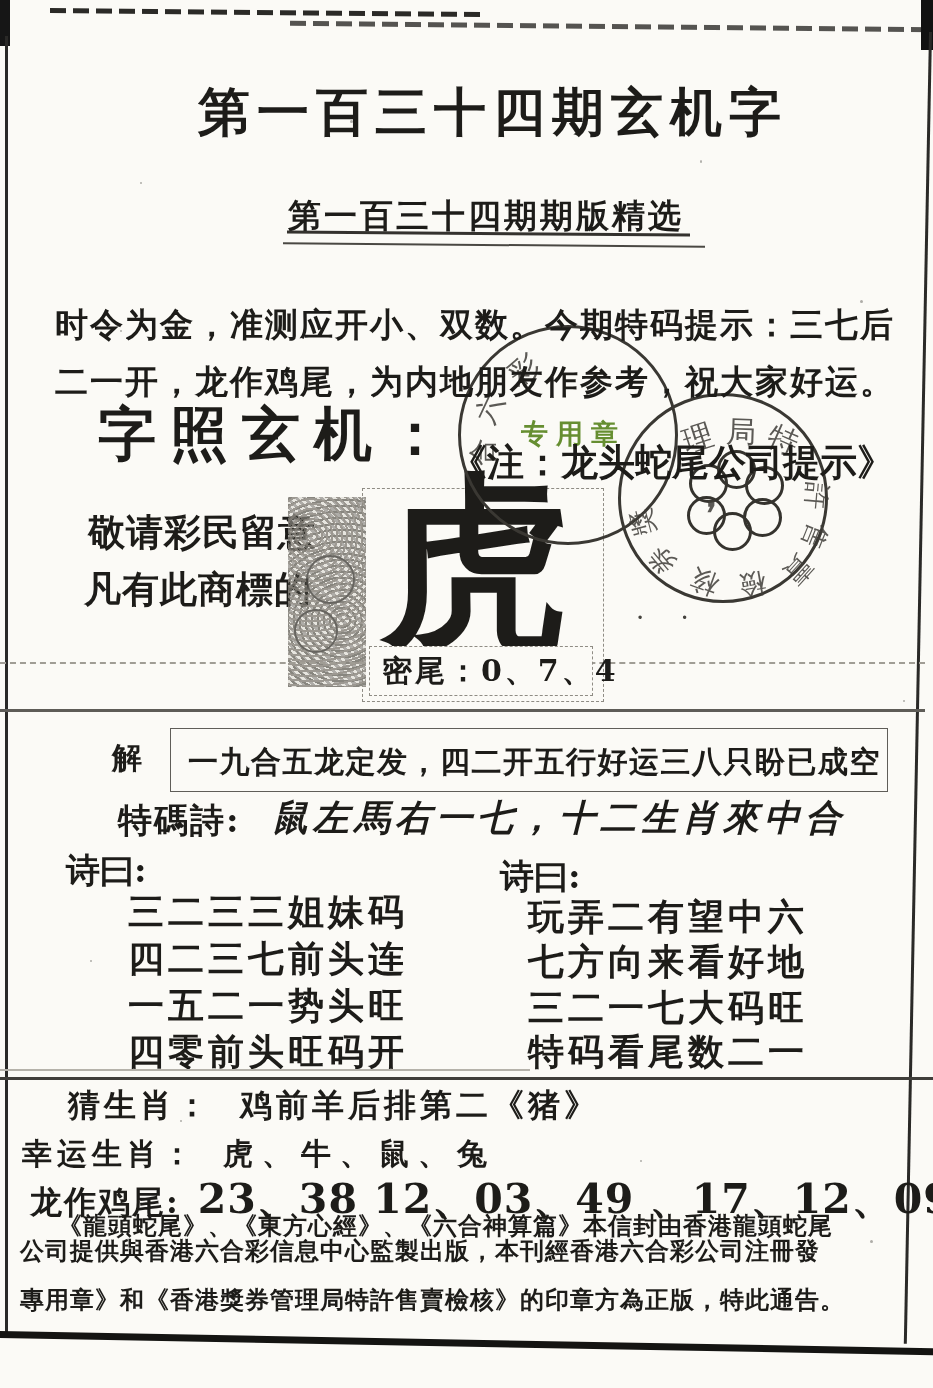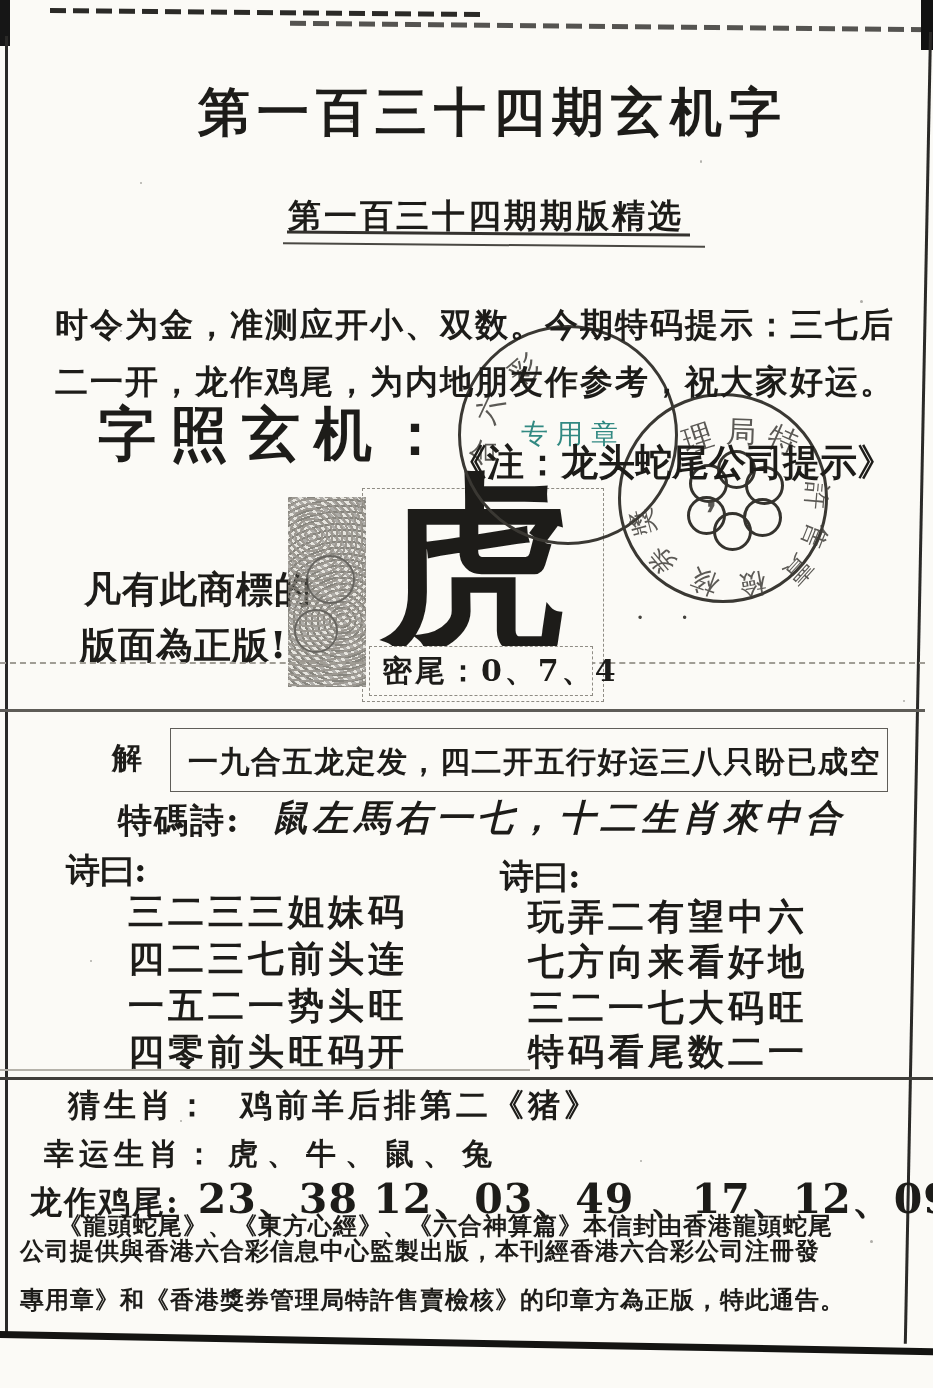--- a/index.html
+++ b/index.html
@@ -44,21 +44,21 @@
 
   <div class="txt overlay" style="left:55px;top:303px;font-size:33px;font-weight:600;letter-spacing:2px;">时令为金，准测应开小、双数。今期特码提示：三七后</div>
   <div class="txt overlay" style="left:55px;top:360px;font-size:33px;font-weight:600;letter-spacing:2px;">二一开，龙作鸡尾，为内地朋友作参考，祝大家好运。</div>
 
   <div class="txt overlay" style="left:98px;top:396px;font-size:58px;font-weight:700;letter-spacing:14px;">字照玄机：</div>
 
   <div class="stamp" style="left:458px;top:325px;width:214px;height:214px;">
     <span class="sglyph" style="left:48px;top:22px;font-size:30px;transform:rotate(-35deg);">彩</span>
     <span class="sglyph" style="left:15px;top:62px;font-size:28px;transform:rotate(-65deg);">六</span>
     <span class="sglyph" style="left:8px;top:105px;font-size:28px;transform:rotate(-90deg);">合</span>
-    <span class="sglyph" style="left:60px;top:88px;font-size:27px;letter-spacing:8px;color:#0f766e;">专用章</span>
+    <span class="sglyph" style="left:60px;top:88px;font-size:27px;letter-spacing:8px;color:#4d7c0f;font-weight:bold;">专用章</span>
   </div>
 
   <div class="stamp" style="left:618px;top:393px;width:204px;height:204px;">
     <span class="sglyph" style="left:62px;top:22px;font-size:30px;transform:rotate(-18deg);">理</span>
     <span class="sglyph" style="left:105px;top:16px;font-size:30px;transform:rotate(2deg);">局</span>
     <span class="sglyph" style="left:147px;top:24px;font-size:30px;transform:rotate(24deg);">特</span>
 
     <div style="position:absolute;left:72px;top:58px;width:88px;height:90px;">
       <div class="sdot" style="left:24px;top:-4px;"></div>
       <div class="sdot" style="left:52px;top:12px;"></div>
@@ -72,22 +72,22 @@
     <span class="sglyph" style="left:180px;top:122px;font-size:27px;transform:rotate(112deg);">售</span>
     <span class="sglyph" style="left:164px;top:156px;font-size:27px;transform:rotate(132deg);">賣</span>
     <span class="sglyph" style="left:118px;top:170px;font-size:27px;transform:rotate(170deg);">檢</span>
     <span class="sglyph" style="left:70px;top:168px;font-size:27px;transform:rotate(-160deg);">核</span>
     <span class="sglyph" style="left:28px;top:146px;font-size:27px;transform:rotate(-130deg);">券</span>
     <span class="sglyph" style="left:8px;top:108px;font-size:27px;transform:rotate(-105deg);">獎</span>
   </div>
 
   <div class="txt overlay" style="left:450px;top:438px;font-size:37px;font-weight:600;">《注：龙头蛇尾公司提示》</div>
 
+  <div class="txt" style="left:88px;top:508px;font-size:37px;font-weight:600;letter-spacing:1px;">敬请彩民留意</div>
   <div class="txt" style="left:84px;top:565px;font-size:37px;font-weight:600;letter-spacing:1px;">凡有此商標的</div>
-  <div class="txt" style="left:80px;top:621px;font-size:37px;font-weight:600;letter-spacing:1px;">版面為正版!</div>
 
   <div class="texture">
     <div class="wheel" style="left:18px;top:58px;width:45px;height:45px;"></div>
     <div class="wheel" style="left:6px;top:112px;width:40px;height:40px;"></div>
   </div>
 
   <div class="box-dashed" style="left:362px;top:488px;width:240px;height:212px;border-width:1.5px;"></div>
   <div class="txt" style="left:350px;top:462px;width:250px;text-align:center;font-size:188px;font-weight:700;line-height:200px;">虎</div>
   <div class="box-dashed" style="left:369px;top:646px;width:222px;height:48px;border-width:1.5px;background:#fbfaf6;z-index:2;"></div>
   <div class="txt overlay" style="left:382px;top:651px;font-size:30px;font-weight:600;letter-spacing:3px;z-index:3;">密尾：0、7、4</div>
@@ -115,21 +115,21 @@
   <div class="txt" style="left:528px;top:1028px;font-size:36px;font-weight:600;letter-spacing:4px;">特码看尾数二一</div>
   <div class="txt" style="left:528px;top:984px;font-size:36px;font-weight:600;letter-spacing:4px;">三二一七大码旺</div>
 
   <div class="rule" style="left:0;top:1069px;width:530px;height:1.5px;background:#b5b2aa;"></div>
   <div class="rule" style="left:0;top:1077px;width:933px;height:2.5px;background:#403e3a;"></div>
 
   <div style="position:absolute;left:68px;top:1084px;display:flex;gap:28px;text-align:right;">
     <span class="txt" style="position:static;font-size:32px;font-weight:600;letter-spacing:4px;">猜生肖：</span>
     <span class="txt" style="position:static;font-size:32px;font-weight:600;letter-spacing:4px;">鸡前羊后排第二《猪》</span>
   </div>
-  <div style="position:absolute;left:44px;top:1134px;display:flex;gap:9px;">
+  <div style="position:absolute;left:22px;top:1134px;display:flex;gap:26px;">
     <span class="txt" style="position:static;font-size:30px;font-weight:600;letter-spacing:5px;">幸运生肖：</span>
     <span class="txt" style="position:static;font-size:30px;font-weight:600;letter-spacing:9px;">虎、牛、鼠、兔</span>
   </div>
   <div style="position:absolute;left:30px;top:1172px;display:flex;gap:18px;align-items:baseline;">
     <span class="txt" style="position:static;font-size:32px;font-weight:600;letter-spacing:2px;">龙作鸡尾:</span>
     <span class="txt" style="position:static;font-size:41px;font-weight:600;letter-spacing:1px;">23、38 12、03、49 、17、12、09、24</span>
   </div>
 
   <div class="txt" style="left:58px;top:1210px;font-size:24px;font-weight:600;letter-spacing:1px;">《龍頭蛇尾》、《東方心經》、《六合神算篇》本信封由香港龍頭蛇尾</div>
   <div class="txt" style="left:20px;top:1235px;font-size:24px;font-weight:600;letter-spacing:1px;">公司提供與香港六合彩信息中心監製出版，本刊經香港六合彩公司注冊發</div>

